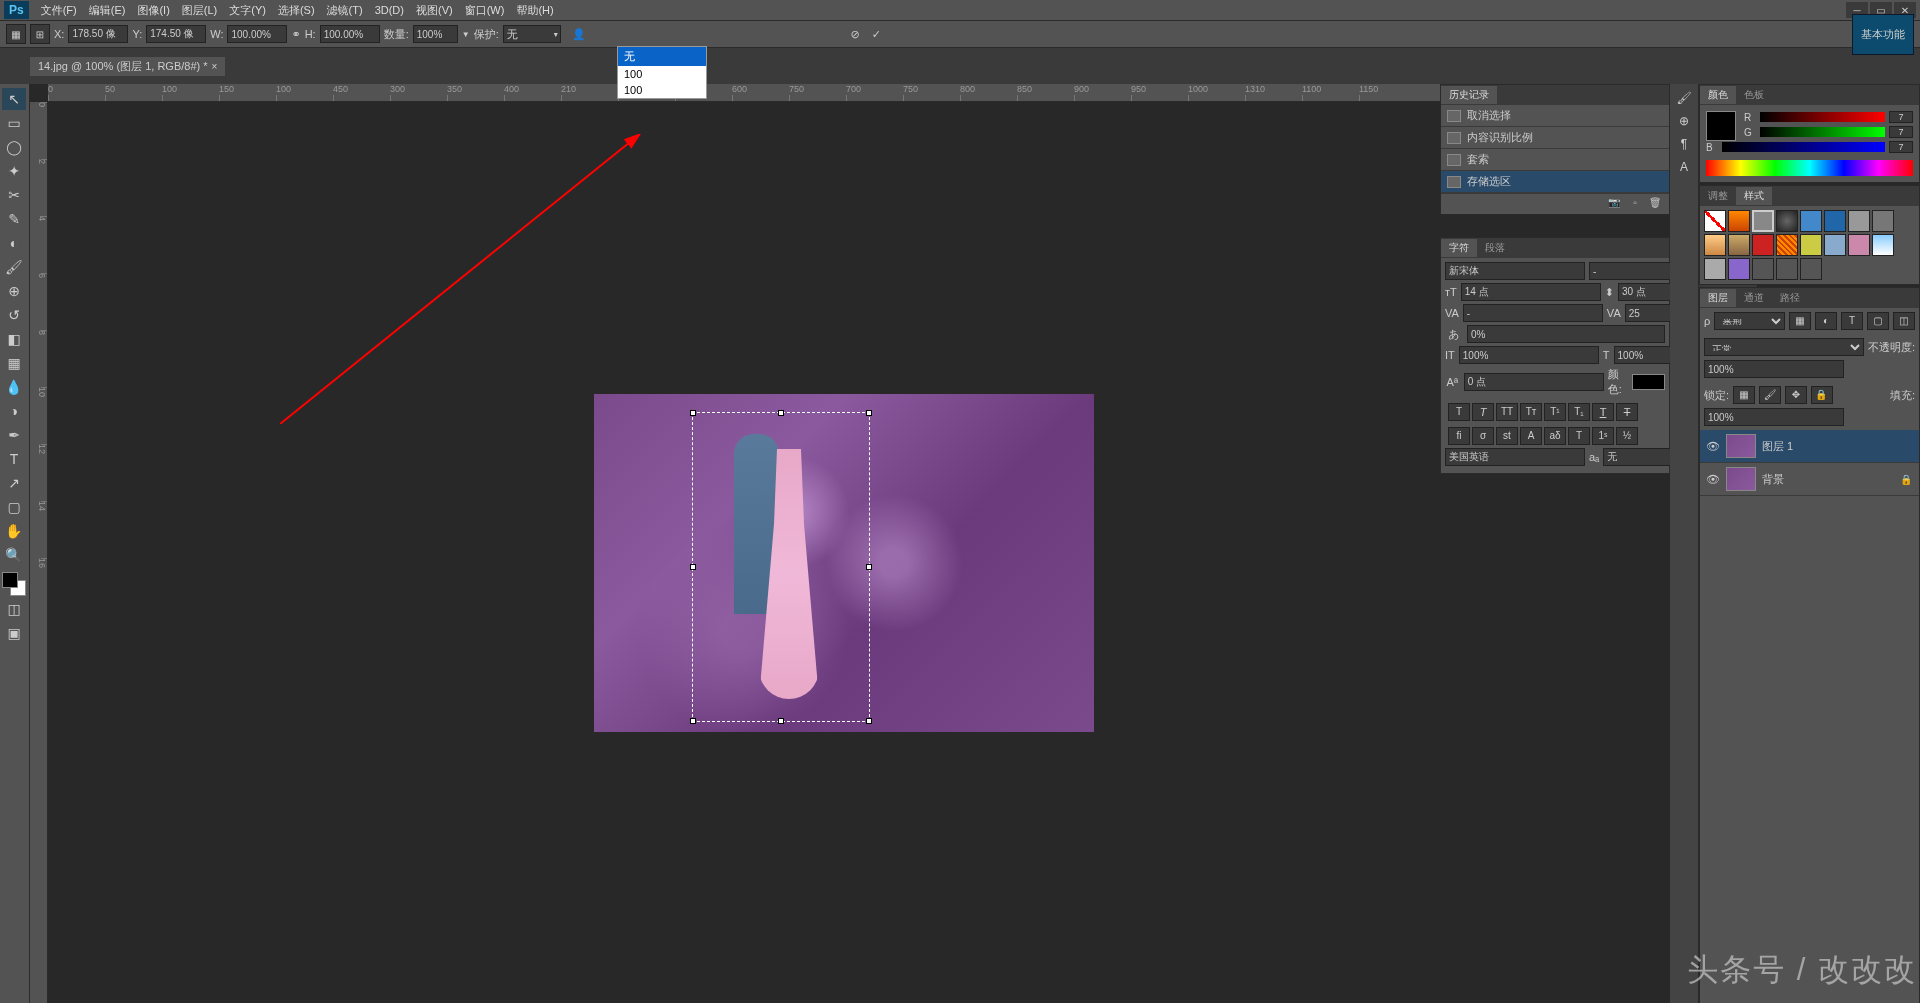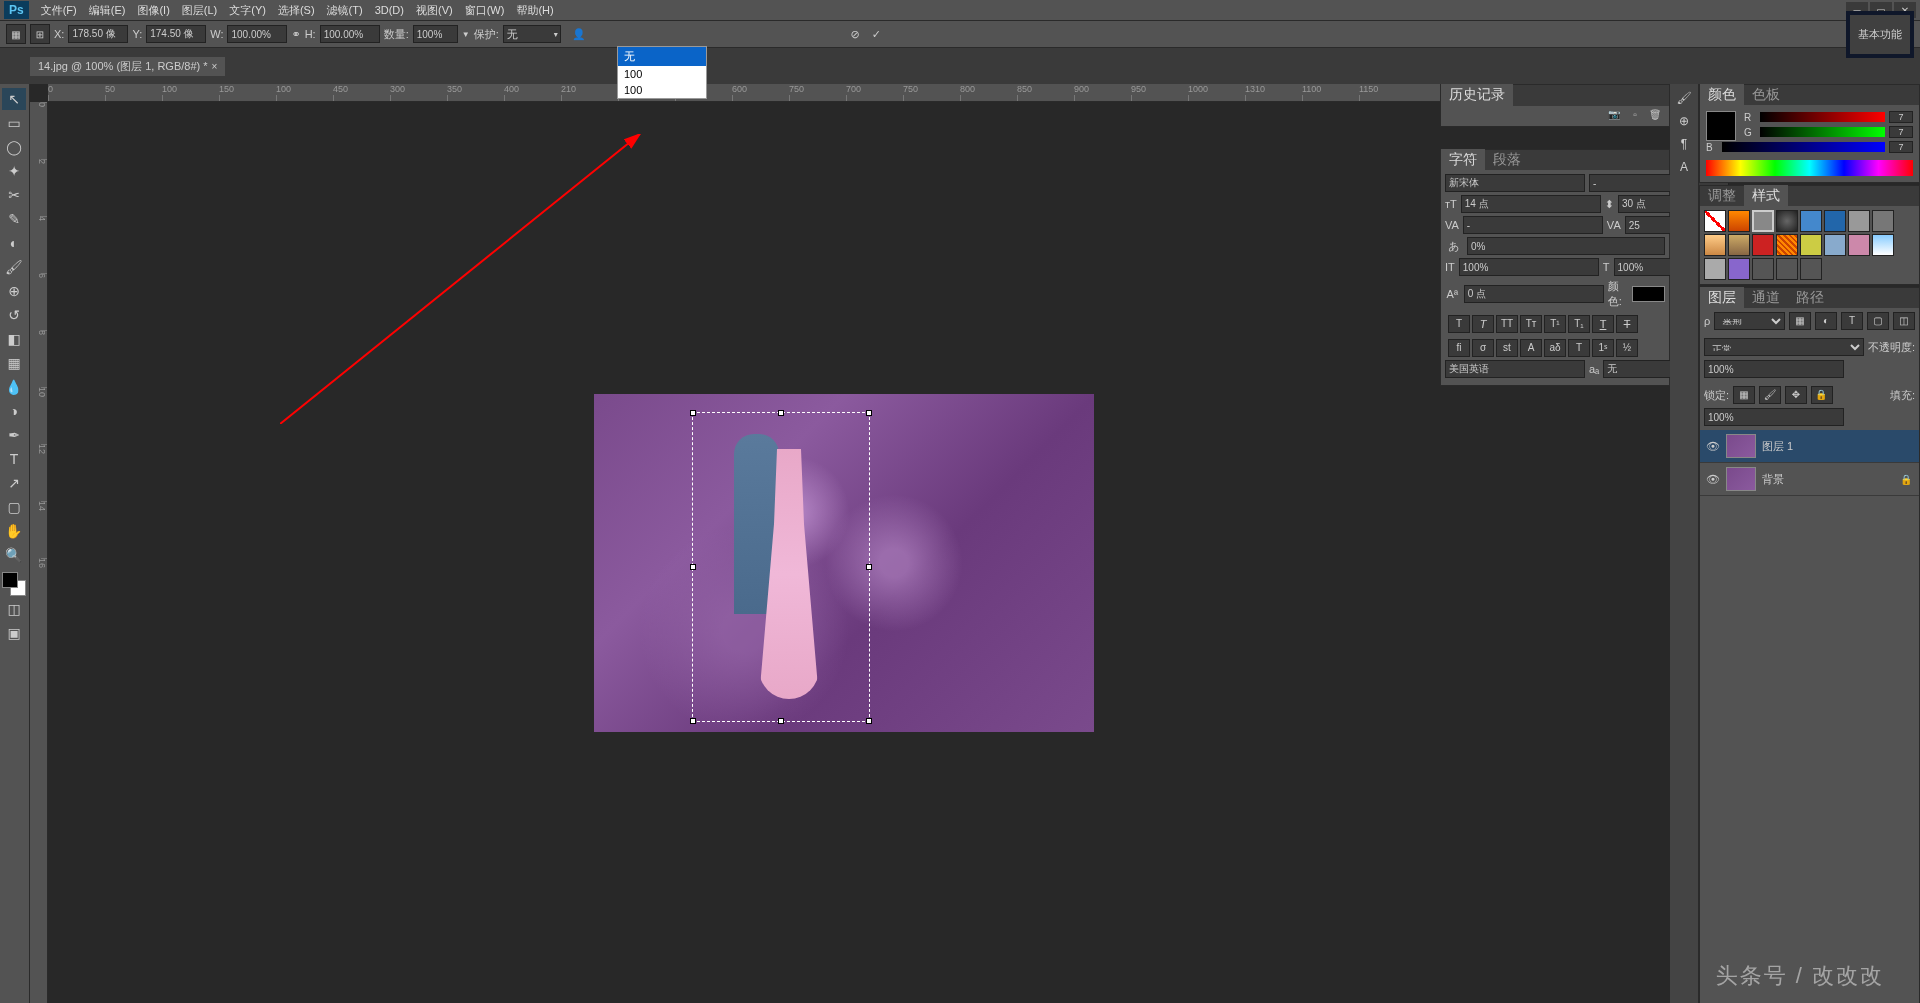--- a/index.html
+++ b/index.html
@@ -12,21 +12,21 @@
 .options-bar{background:#535353;height:28px;display:flex;align-items:center;padding:0 6px;gap:4px;border-top:1px solid #2a2a2a;border-bottom:1px solid #2a2a2a}
 .opt-label{color:#ccc;font-size:11px}
 .opt-input{background:#3a3a3a;border:1px solid #222;color:#ccc;width:60px;height:18px;padding:0 3px;font-size:10px}
 .opt-input.sm{width:45px}
 .opt-icon{width:20px;height:20px;background:#3a3a3a;border:1px solid #222;display:flex;align-items:center;justify-content:center;font-size:10px}
 .dropdown-btn{background:#3a3a3a;border:1px solid #222;height:18px;width:58px;display:flex;align-items:center;padding:0 3px;position:relative}
 .dropdown-arrow{position:absolute;right:2px;font-size:8px}
 .dropdown-menu{position:absolute;top:46px;left:617px;background:#fff;border:1px solid #999;width:90px;z-index:1000}
 .dropdown-item{padding:2px 6px;color:#000;font-size:11px}
 .dropdown-item.selected{background:#0a64c8;color:#fff}
-.workspace-label{margin-left:auto;background:#404040;padding:12px 8px;border:4px solid #0f172a}
+.workspace-label{margin-left:auto;background:#0c4a6e;padding:12px 8px;border:1px solid #0f172a}
 .tab-bar{background:#3a3a3a;height:36px;display:flex;align-items:center;padding-left:30px}
 .doc-tab{background:#535353;padding:2px 8px;font-size:10px;display:flex;align-items:center;gap:4px}
 .tab-close{font-size:10px}
 .main-area{position:relative;display:flex;height:calc(100% - 68px)}
 .toolbox{width:30px;background:#535353;border-right:1px solid #2a2a2a;padding:4px 2px;display:flex;flex-direction:column;gap:2px}
 .tool{width:24px;height:22px;display:flex;align-items:center;justify-content:center;font-size:14px;cursor:pointer}
 .tool.active{background:#2a4659}
 .color-swatch{margin-top:4px;position:relative;width:24px;height:24px}
 .fg-color{position:absolute;width:16px;height:16px;background:#000;border:1px solid #888;top:0;left:0}
 .bg-color{position:absolute;width:16px;height:16px;background:#fff;border:1px solid #888;bottom:0;right:0}
@@ -47,21 +47,21 @@
 .handle{position:absolute;width:6px;height:6px;background:#fff;border:1px solid #000}
 .handle.tl{top:-3px;left:-3px}.handle.tr{top:-3px;right:-3px}.handle.bl{bottom:-3px;left:-3px}.handle.br{bottom:-3px;right:-3px}
 .handle.tm{top:-3px;left:50%;margin-left:-3px}.handle.bm{bottom:-3px;left:50%;margin-left:-3px}
 .handle.ml{left:-3px;top:50%;margin-top:-3px}.handle.mr{right:-3px;top:50%;margin-top:-3px}
 .red-arrow{position:absolute;top:50px;left:250px;width:370px;height:290px;pointer-events:none;z-index:500}
 .panels{position:absolute;right:0;top:0;width:480px;height:100%;display:flex}
 .panel-col1{width:230px;display:flex;flex-direction:column}
 .panel-col2{width:250px;display:flex;flex-direction:column}
 .panel{background:#535353;border:1px solid #2a2a2a;margin-bottom:2px}
 .panel-tabs{display:flex;background:#3a3a3a;height:20px;align-items:center}
-.panel-tab{padding:2px 8px;font-size:14px;color:#999}
+.panel-tab{padding:2px 8px;font-size:10px;color:#999}
 .panel-tab.active{background:#535353;color:#ddd}
 .panel-body{padding:4px;font-size:10px}
 .history-item{display:flex;align-items:center;gap:6px;padding:3px 6px;border-bottom:1px solid #3a3a3a}
 .history-item.active{background:#2a4a6a}
 .hist-thumb{width:14px;height:12px;background:#666;border:1px solid #888}
 .panel-footer{display:flex;justify-content:flex-end;gap:4px;padding:3px 6px;border-top:1px solid #3a3a3a}
 .footer-icon{width:16px;height:14px;font-size:10px;text-align:center}
 .color-panel{padding:6px}
 .color-preview{width:30px;height:30px;background:#000;border:1px solid #888;float:left;margin-right:8px}
 .slider-row{display:flex;align-items:center;gap:4px;margin-bottom:3px}
@@ -80,21 +80,21 @@
 .layers-body{padding:0}
 .layer-controls{padding:4px;display:flex;gap:4px;flex-wrap:wrap;align-items:center}
 .layer-select{background:#3a3a3a;border:1px solid #222;height:18px;flex:1;padding:4px 3px;font-size:10px}
 .layer-item{display:flex;align-items:center;gap:6px;padding:4px 6px;border-bottom:1px solid #3a3a3a}
 .layer-item.active{background:#2a4a6a}
 .eye{width:14px;font-size:11px}
 .layer-thumb{width:30px;height:24px;background:linear-gradient(135deg,#7a4a8c,#8b5a9e);border:1px solid #888}
 .lock-icon{margin-left:auto;font-size:10px}
 .vert-icons{width:30px;background:#444;display:flex;flex-direction:column;gap:3px;padding:4px 3px;border-right:1px solid #2a2a2a}
 .vicon{width:22px;height:20px;font-size:12px;text-align:center;line-height:20px}
-.watermark{position:absolute;bottom:12px;right:36px;font-size:22px;color:rgba(200,200,200,0.7);font-weight:300;letter-spacing:2px}
+.watermark{position:absolute;bottom:12px;right:3px;font-size:31px;color:rgba(200,200,200,0.7);font-weight:300;letter-spacing:2px}
 .btn-row{display:flex;gap:2px;padding:3px}
 .tbtn{width:22px;height:18px;background:#3a3a3a;border:1px solid #222;font-size:10px;text-align:center;line-height:16px}
 </style>
 </head>
 <body>
 
 <div class="topbar">
   <span class="ps-logo">Ps</span>
   <span class="menu-item">文件(F)</span>
   <span class="menu-item">编辑(E)</span>
@@ -246,20 +246,38 @@
       <line x1="0" y1="290" x2="360" y2="0" stroke="#f00" stroke-width="2" marker-end="url(#ah)"></line>
     </svg>
   </div>
 
   <div class="panels">
     <div class="panel-col1">
       <div class="panel">
         <div class="panel-tabs">
             <div class="panel-tab active">历史记录</div>
           </div>
+        <div class="panel-body" style="padding:0">
+          <div class="history-item">
+              <div class="hist-thumb"></div>
+              <span>取消选择</span>
+            </div>
+          <div class="history-item">
+              <div class="hist-thumb"></div>
+              <span>内容识别比例</span>
+            </div>
+          <div class="history-item">
+              <div class="hist-thumb"></div>
+              <span>套索</span>
+            </div>
+          <div class="history-item active">
+              <div class="hist-thumb"></div>
+              <span>存储选区</span>
+            </div>
+        </div>
         <div class="panel-footer">
           <span class="footer-icon">📷</span>
           <span class="footer-icon">▫</span>
           <span class="footer-icon">🗑</span>
         </div>
       </div>
 
       <div style="height:20px"></div>
 
       <div class="panel">

